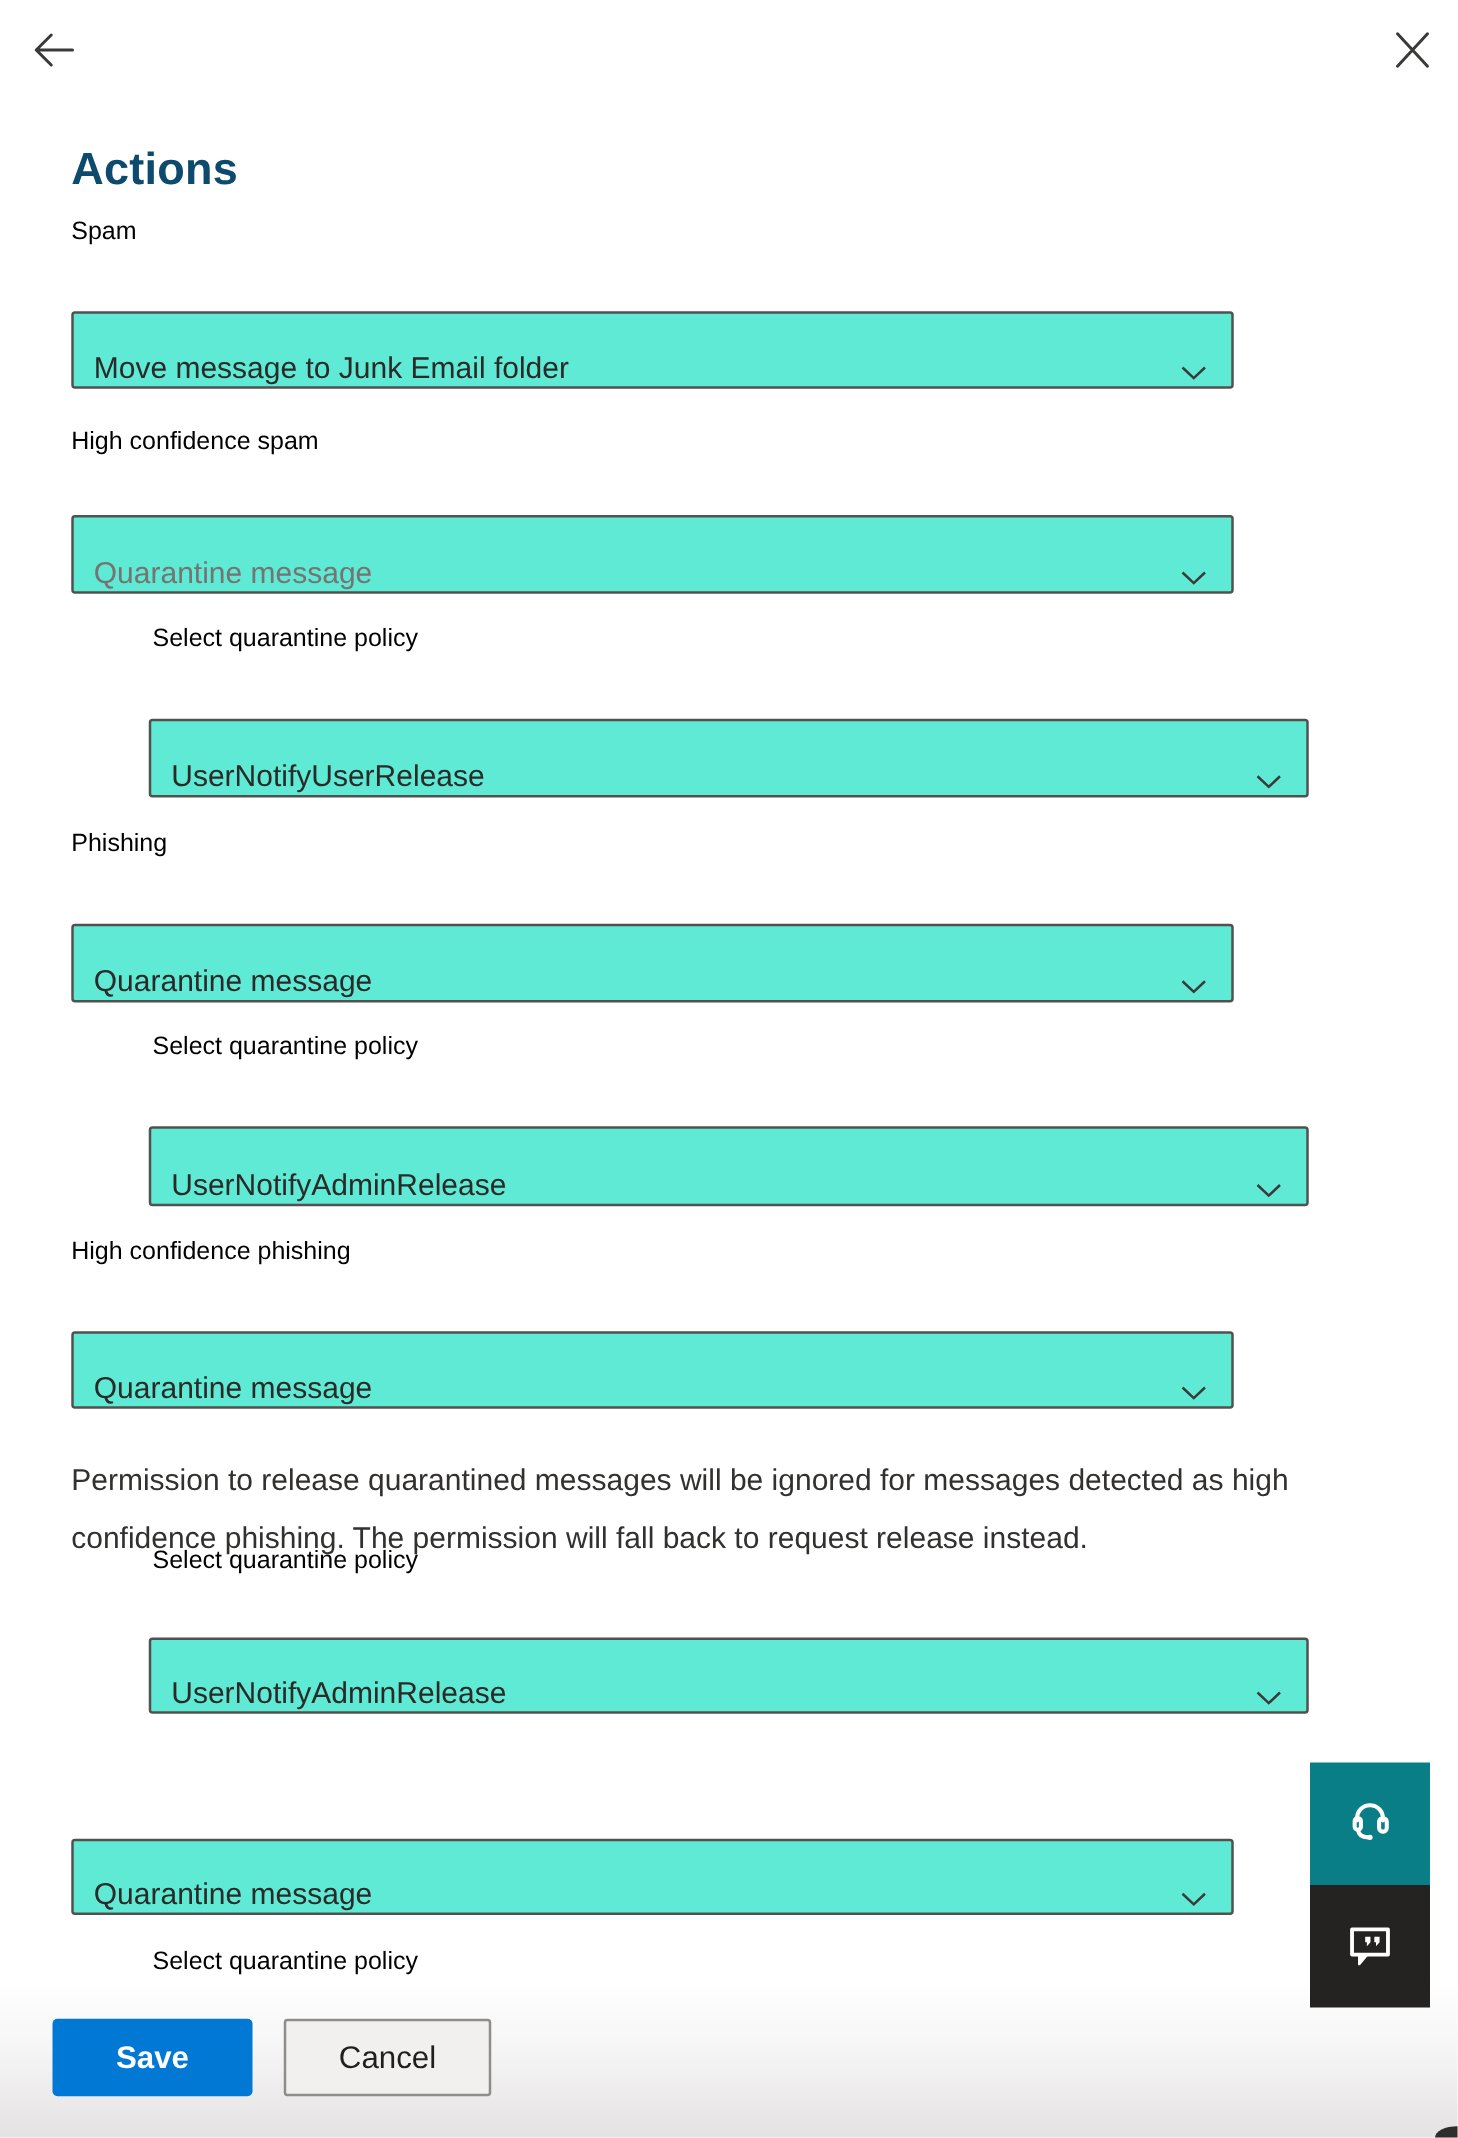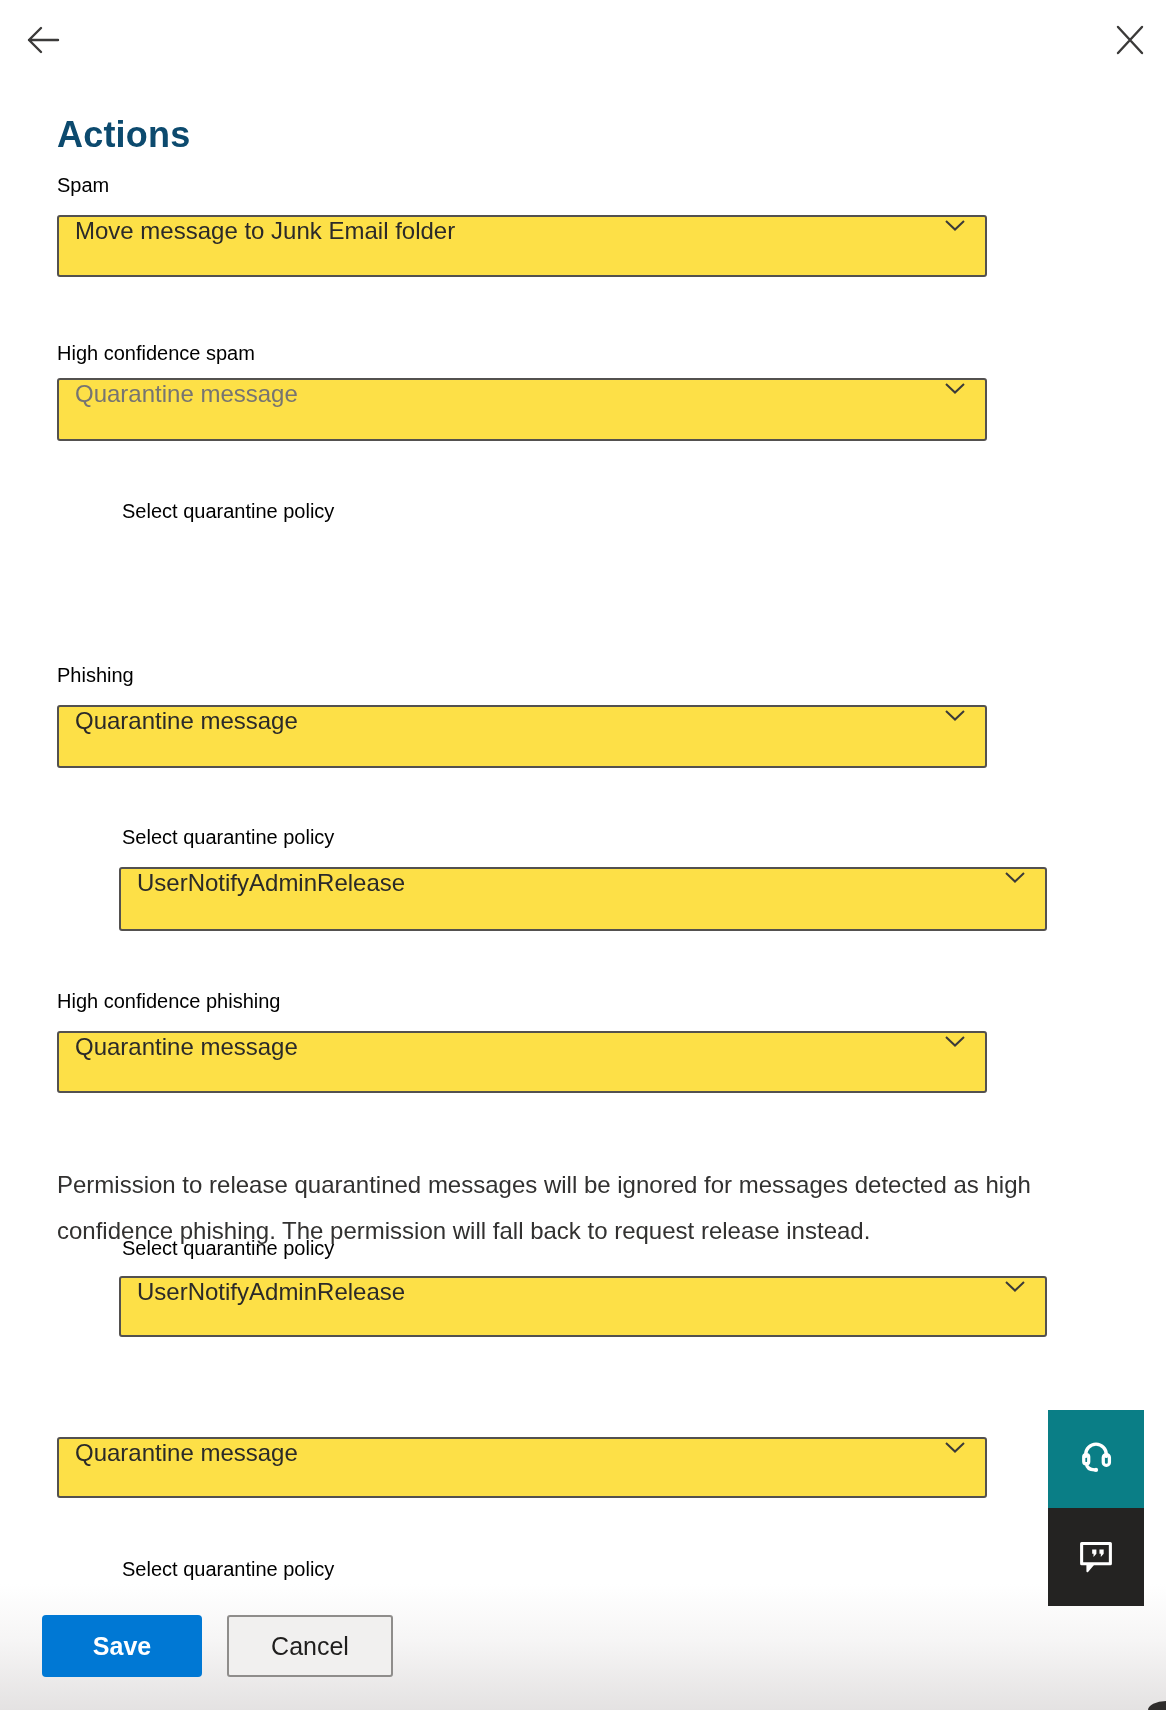--- a/index.html
+++ b/index.html
@@ -15,23 +15,23 @@
 
   .page-title{
     position:absolute;left:57px;top:90px;
     font-size:36px;font-weight:700;color:#0c4a6e;letter-spacing:.2px;
   }
   .field-label{
     position:absolute;font-size:20px;font-weight:400;color:#000000;line-height:30px;white-space:nowrap;
   }
   .dropdown{
     position:absolute;box-sizing:border-box;
-    background:#fde047;border:2px solid #53514f;border-radius:3px;
-    display:flex;align-items:flex-start;justify-content:space-between;
-    padding:0 20px 0 16px;cursor:pointer;
+    background:#5eead4;border:2px solid #53514f;border-radius:3px;
+    display:flex;align-items:flex-end;justify-content:space-between;
+    padding:0 20px 0 16px;cursor:pointer;margin-top:34px;
   }
   .dropdown .dd-text{font-size:24px;color:#2b2a29;white-space:nowrap;overflow:hidden;}
   .dropdown.muted .dd-text{color:#767472;}
   .dropdown svg{flex:0 0 auto;}
 
   .main-dd{left:57px;width:930px;height:62px;}
   .sub-dd{left:119px;width:928px;height:63px;}
 
   .note{
     position:absolute;left:57px;top:1138px;width:975px;
@@ -103,20 +103,28 @@
   <div class="field-label" style="left:57px;top:338px">High confidence spam</div>
   <div class="dropdown main-dd muted" style="top:378px;height:63px">
     <span class="dd-text">Quarantine message</span>
     <span>
       <svg width="20" height="11" viewBox="0 0 20 11">
           <polyline points="1,1 10,9.5 19,1" fill="none" stroke="#3b3a39" stroke-width="2"></polyline>
         </svg>
     </span>
   </div>
   <div class="field-label" style="left:122px;top:496px">Select quarantine policy</div>
+  <div class="dropdown sub-dd" style="top:541px">
+    <span class="dd-text">UserNotifyUserRelease</span>
+    <span>
+      <svg width="20" height="11" viewBox="0 0 20 11">
+          <polyline points="1,1 10,9.5 19,1" fill="none" stroke="#3b3a39" stroke-width="2"></polyline>
+        </svg>
+    </span>
+  </div>
 
   <div class="field-label" style="left:57px;top:660px">Phishing</div>
   <div class="dropdown main-dd" style="top:705px;height:63px">
     <span class="dd-text">Quarantine message</span>
     <span>
       <svg width="20" height="11" viewBox="0 0 20 11">
           <polyline points="1,1 10,9.5 19,1" fill="none" stroke="#3b3a39" stroke-width="2"></polyline>
         </svg>
     </span>
   </div>

